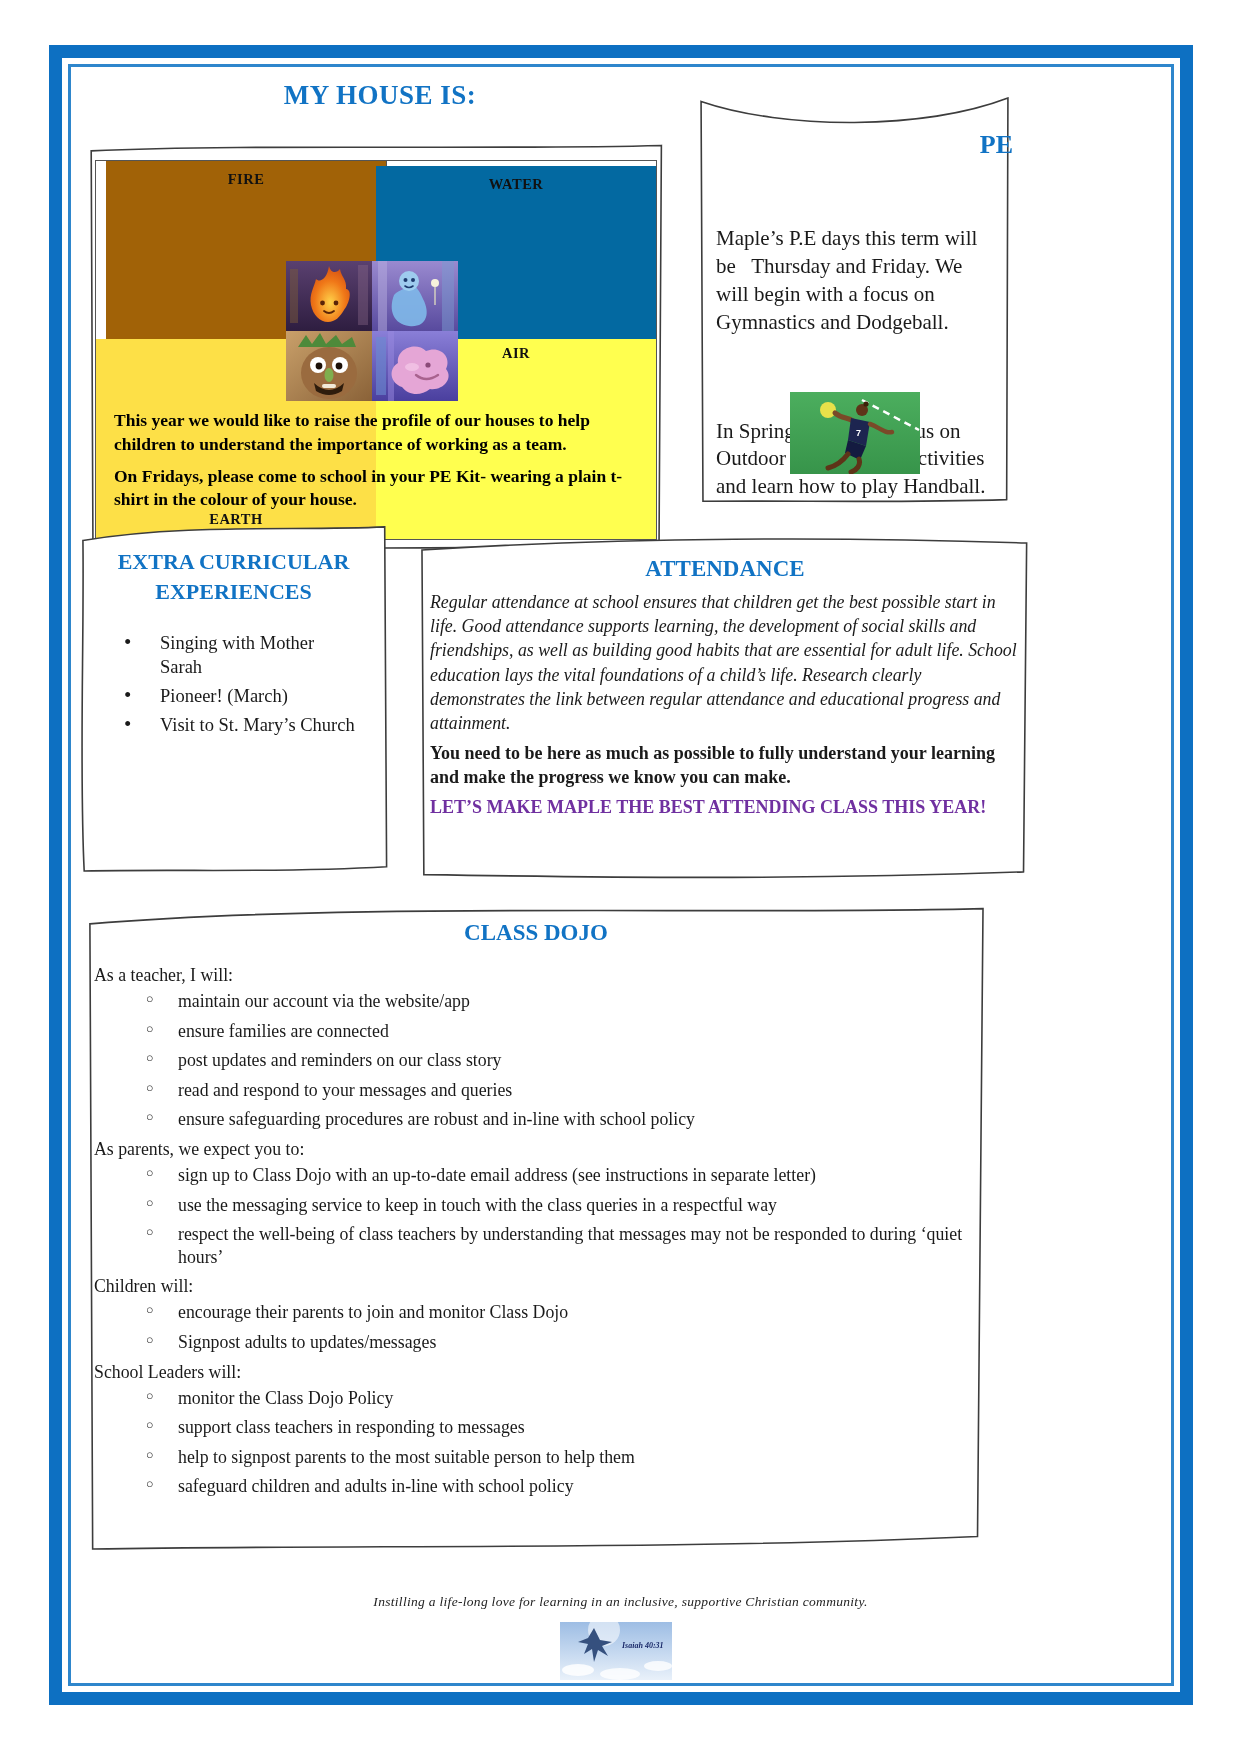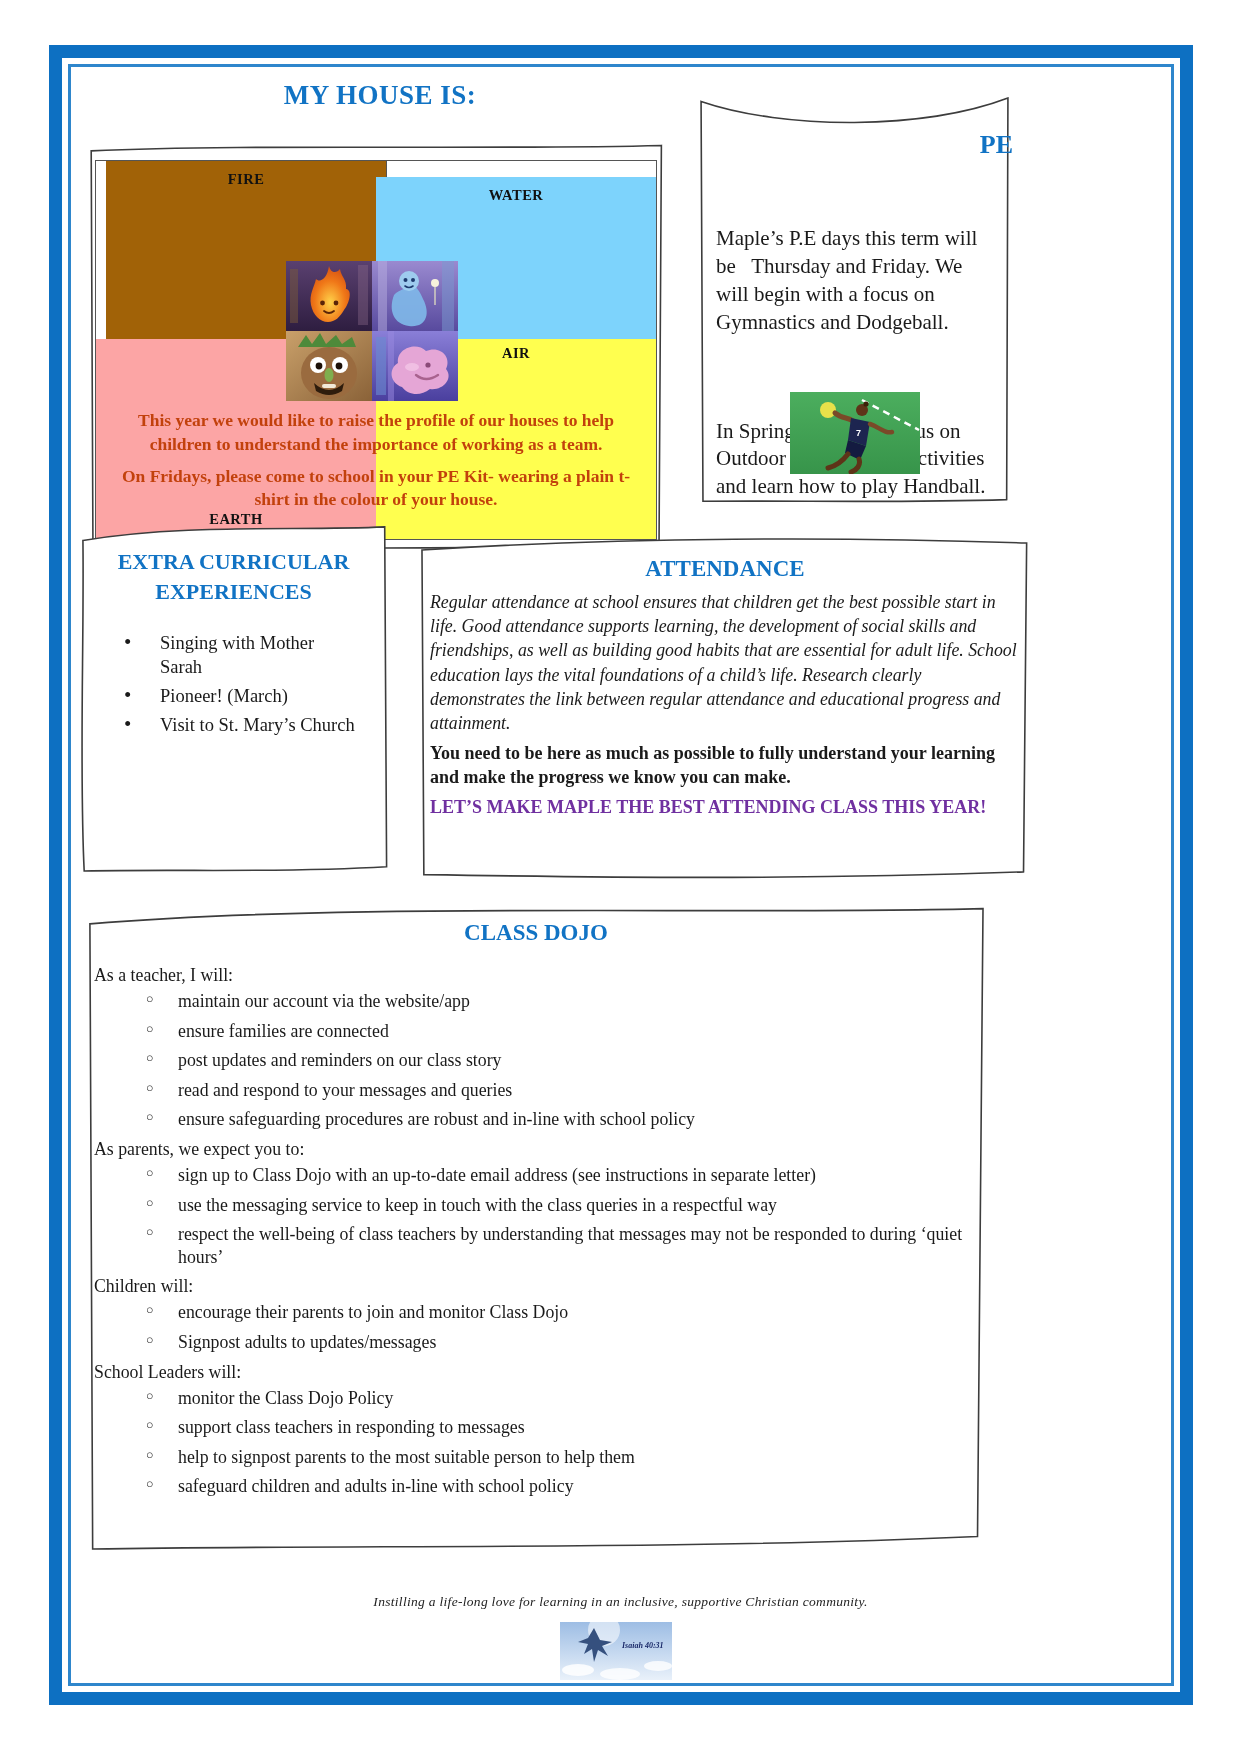--- a/index.html
+++ b/index.html
@@ -22,29 +22,29 @@
     font-size:27px; font-weight:bold; color:#1173c4; letter-spacing:0.5px; }
 
   
   .houses-box { left:83px; top:140px; width:586px; height:418px; }
   .houses-grid { position:absolute; left:12px; top:20px; width:560px; height:378px;
     border:1.5px solid #555; }
   .quad { position:absolute; width:50%; }
   .quad-label { position:absolute; top:10px; left:0; width:100%; text-align:center;
     font-weight:bold; font-size:14.5px; letter-spacing:0.5px; color:#111; }
   .q-fire  { left:0; top:0; height:178px; background:#a16207; border-right:1.5px solid #555; border-bottom:1.5px solid #555;margin-left:10px;}
-  .q-water { left:50%; top:16px; height:178px; background:#7dd3fc; border-bottom:1.5px solid #555;}
-  .q-earth { left:0; top:178px; height:200px; background:#fca5a5; border-right:1.5px solid #555;}
+  .q-water { left:50%; top:5px; height:178px; background:#0369a1; border-bottom:1.5px solid #555;}
+  .q-earth { left:0; top:178px; height:200px; background:#fde047; border-right:1.5px solid #555;}
   .q-air   { left:50%; top:178px; height:200px; background:#ffff4f; }
   .q-air .quad-label { top:6px; }
   .char-cluster { position:absolute; left:190px; top:100px; width:172px; height:140px;
     display:grid; grid-template-columns:86px 86px; grid-template-rows:70px 70px; }
   .char-cluster svg { width:86px; height:70px; display:block; }
-  .houses-notice { position:absolute; left:18px; top:248px; width:524px; text-align:center;
-    color:#c2410c; font-weight:bold; font-size:17.5px; line-height:1.36; }
+  .houses-notice { position:absolute; left:18px; top:248px; width:524px; 
+    color:#000000; font-weight:bold; font-size:17.5px; line-height:1.36; }
   .houses-notice p { margin:0 0 8px 0; }
 
   
   .pe-box { left:696px; top:88px; width:317px; height:420px; }
   .pe-title { position:absolute; top:42px; left:0; width:100%; text-align:right;
     font-size:26px; font-weight:bold; color:#1173c4; }
   .pe-body { position:absolute; left:20px; top:82px; width:284px;
     font-size:21px; line-height:1.32; white-space:pre-wrap; }
   .pe-body p { margin:0 0 26px 0; }
   .pe-photo { position:absolute; left:94px; top:304px; width:130px; height:82px; }

